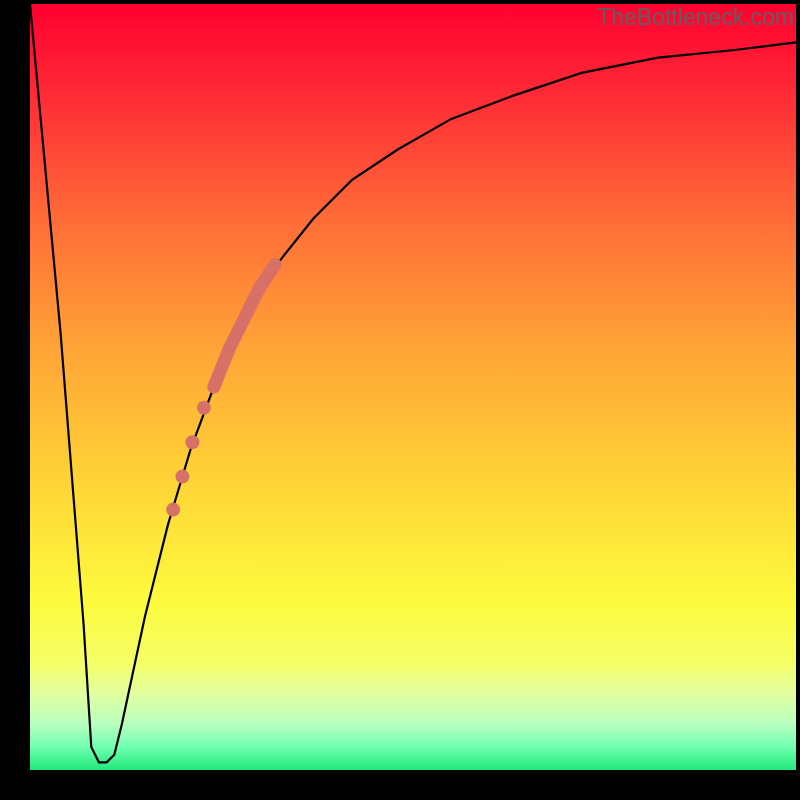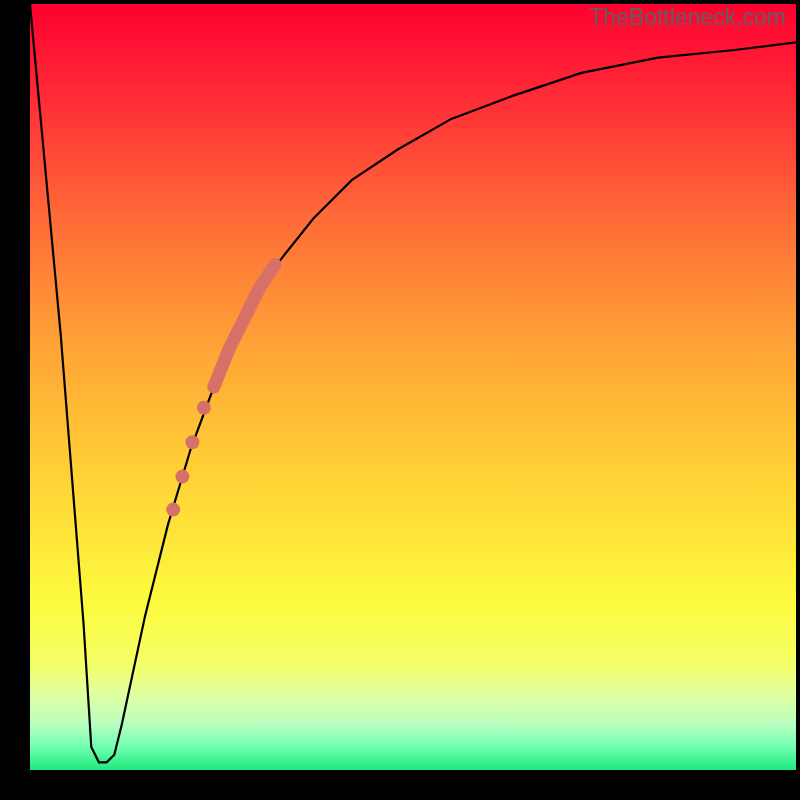--- a/index.html
+++ b/index.html
@@ -1,20 +1,20 @@
 <!DOCTYPE html>
 <html><head>
 <meta charset="utf-8">
 <style>
   html,body{margin:0;padding:0;width:800px;height:800px;overflow:hidden;background:#000;}
   .frame{position:absolute;left:0;top:0;width:800px;height:800px;background:#000;}
   .plot{position:absolute;left:30px;top:4px;width:766px;height:766px;overflow:hidden;}
   .gradient{position:absolute;left:0;top:0;width:100%;height:100%;}
   svg.curve{position:absolute;left:0;top:0;width:766px;height:766px;}
-  .watermark{position:absolute;top:4px;right:14px;color:#606060;font-family:Arial,Helvetica,sans-serif;font-size:23px;font-weight:normal;letter-spacing:0px;}
+  .watermark{position:absolute;top:4px;right:6px;color:#606060;font-family:Arial,Helvetica,sans-serif;font-size:23px;font-weight:normal;letter-spacing:0px;}
 </style>
 </head>
 <body>
 <div class="frame">
   <div class="plot">
     <svg class="gradient" viewBox="0 0 766 766" preserveAspectRatio="none">
       <defs>
         <linearGradient id="g" x1="0" y1="0" x2="0" y2="1">
           <stop offset="0%" stop-color="#ff0030"></stop>
           <stop offset="12%" stop-color="#ff2b36"></stop>

